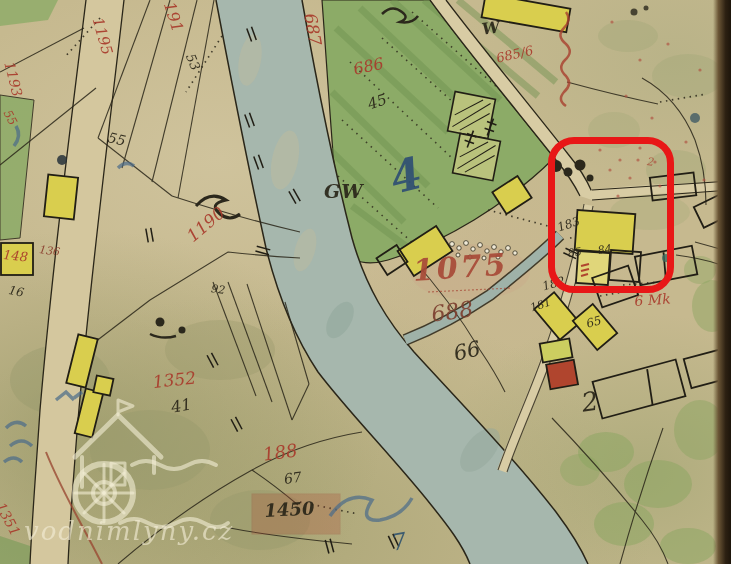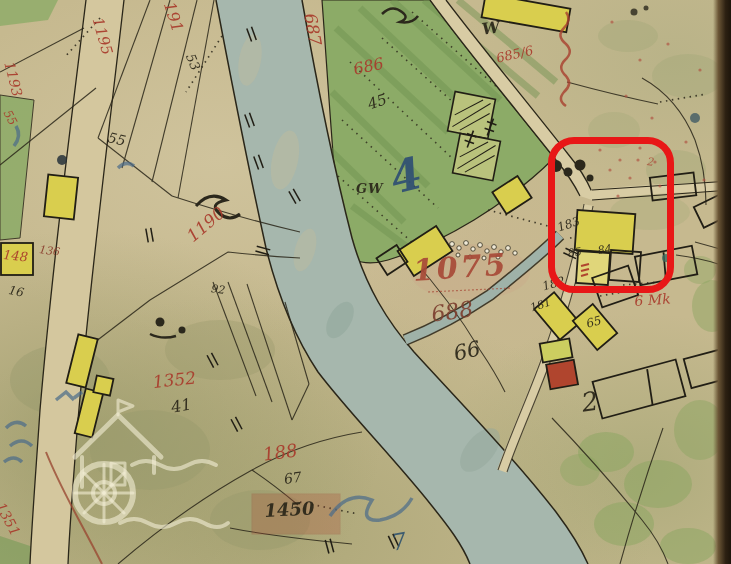--- a/index.html
+++ b/index.html
@@ -334,21 +334,21 @@
 <span class="lbl red" style="left:104px;top:16px;--r:74deg;font-size:15px">1195</span>
 <span class="lbl red" style="left:16px;top:60px;--r:76deg;font-size:14px">1193</span>
 <span class="lbl red" style="left:12px;top:108px;--r:62deg;font-size:12px">55</span>
 <span class="lbl blk" style="left:196px;top:52px;--r:68deg;font-size:13px">53</span>
 <span class="lbl blk" style="left:110px;top:130px;--r:14deg;font-size:14px">55</span>
 <span class="lbl red" style="left:184px;top:232px;--r:-40deg;font-size:17px">1190</span>
 <span class="lbl red" style="left:318px;top:12px;--r:80deg;font-size:17px">687</span>
 <span class="lbl red" style="left:352px;top:62px;--r:-12deg;font-size:16px">686</span>
 <span class="lbl blk" style="left:366px;top:98px;--r:-18deg;font-size:15px">45</span>
 <span class="lbl blu" style="left:386px;top:158px;--r:-14deg;font-size:44px;font-weight:bold">4</span>
-<span class="lbl blk" style="left:356px;top:182px;font-size:13px;font-weight:bold;letter-spacing:1px">GW</span>
+<span class="lbl blk" style="left:324px;top:182px;font-size:19px;font-weight:bold;letter-spacing:1px">GW</span>
 <span class="lbl blk" style="left:481px;top:22px;--r:-8deg;font-size:16px;font-weight:bold">W</span>
 <span class="lbl red" style="left:495px;top:52px;--r:-13deg;font-size:13px">685/6</span>
 <span class="lbl red" style="left:4px;top:248px;--r:6deg;font-size:13px">148</span>
 <span class="lbl" style="left:40px;top:244px;--r:8deg;font-size:11px;color:#8a3c2c">136</span>
 <span class="lbl blk" style="left:10px;top:284px;--r:12deg;font-size:12px">16</span>
 <span class="lbl blk" style="left:212px;top:283px;--r:8deg;font-size:11px">92</span>
 <span class="lbl" style="left:412px;top:256px;--r:-4deg;font-size:30px;font-weight:bold;letter-spacing:3px;color:#a84a38">1075</span>
 <span class="lbl" style="left:430px;top:304px;--r:-8deg;font-size:22px;color:#7d4030">688</span>
 <span class="lbl blk" style="left:452px;top:344px;--r:-12deg;font-size:21px">66</span>
 <span class="lbl red" style="left:634px;top:294px;--r:-4deg;font-size:14px">6 Mk</span>
@@ -378,17 +378,18 @@
     <circle cx="84" cy="98" r="29" stroke-width="6"></circle>
     <circle cx="84" cy="98" r="11" stroke-width="4"></circle>
     <line x1="84" y1="69" x2="84" y2="127" stroke-width="3"></line>
     <line x1="55" y1="98" x2="113" y2="98" stroke-width="3"></line>
     <line x1="64" y1="78" x2="104" y2="118" stroke-width="3"></line>
     <line x1="104" y1="78" x2="64" y2="118" stroke-width="3"></line>
     <path d="M112,70 q14,-8 28,0 t28,0 t28,0" stroke-width="4"></path>
     <path d="M100,128 q14,-8 28,0 t28,0 t28,0 t24,0" stroke-width="4"></path>
   </g>
 </svg>
+<span id="wm-text">vodnimlyny.cz</span>
 
 <div id="right-edge"></div>
 <div id="red-box"></div>
 
 </div>
 
 </body></html>

